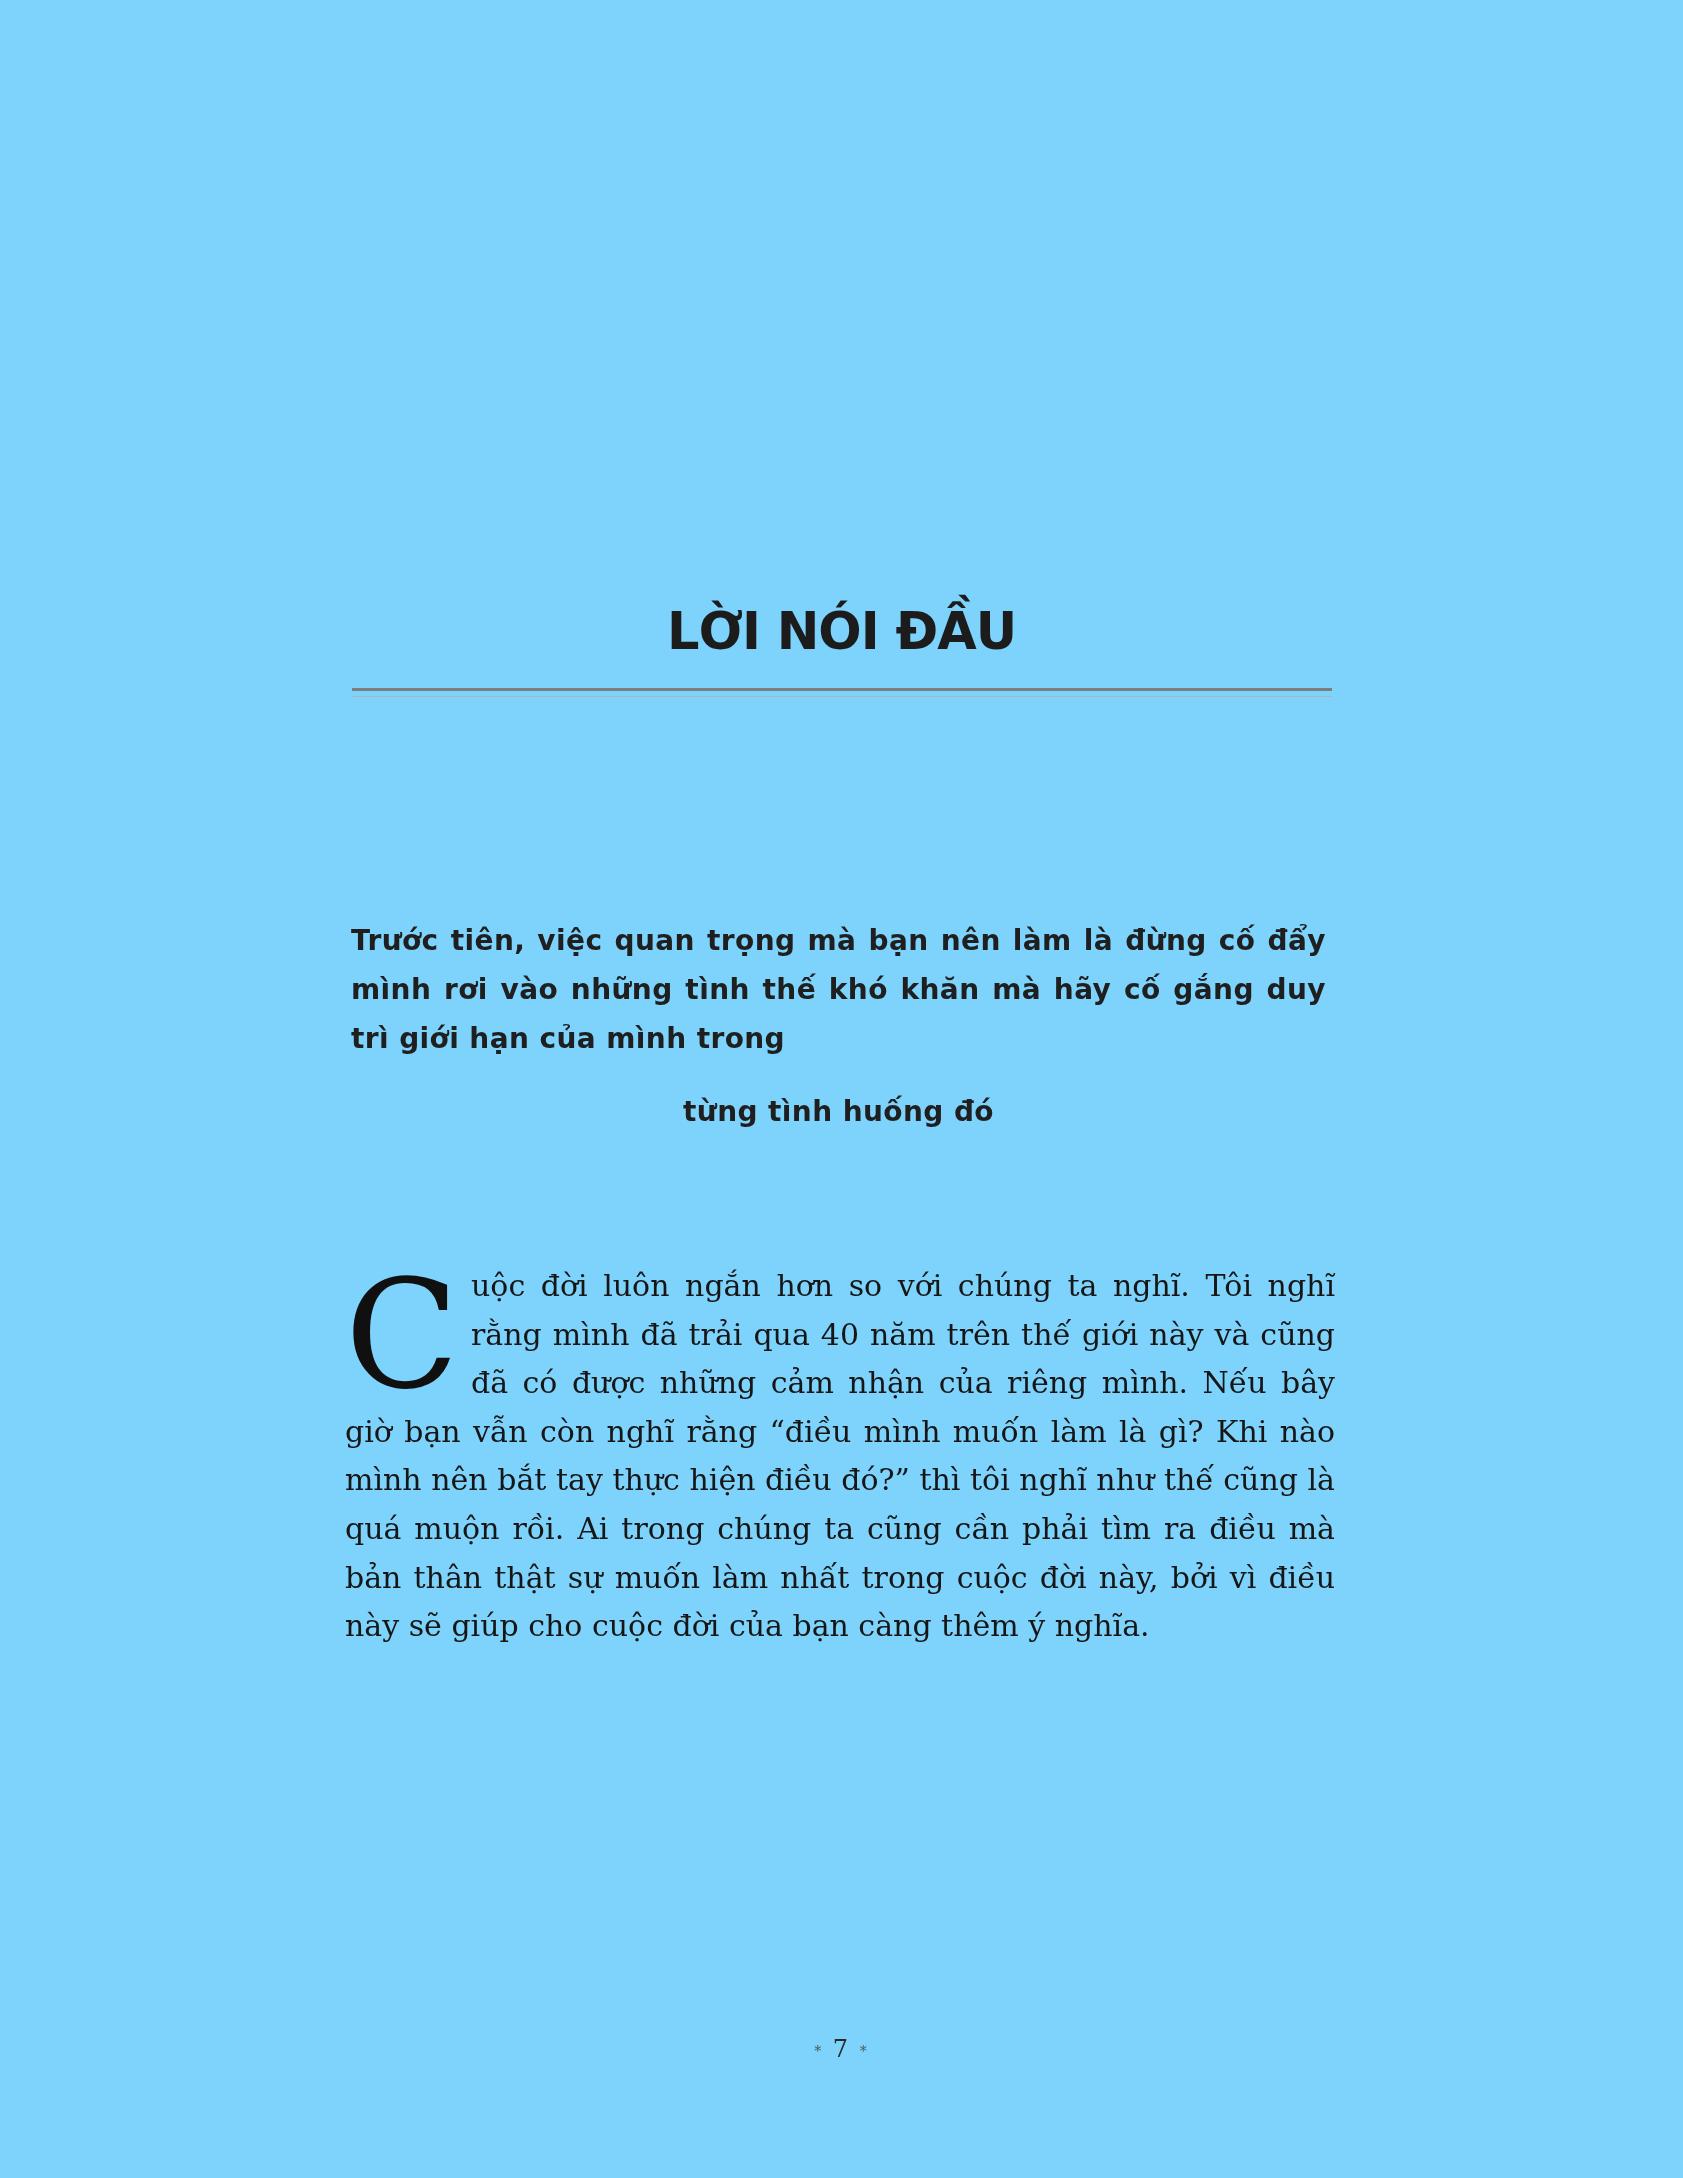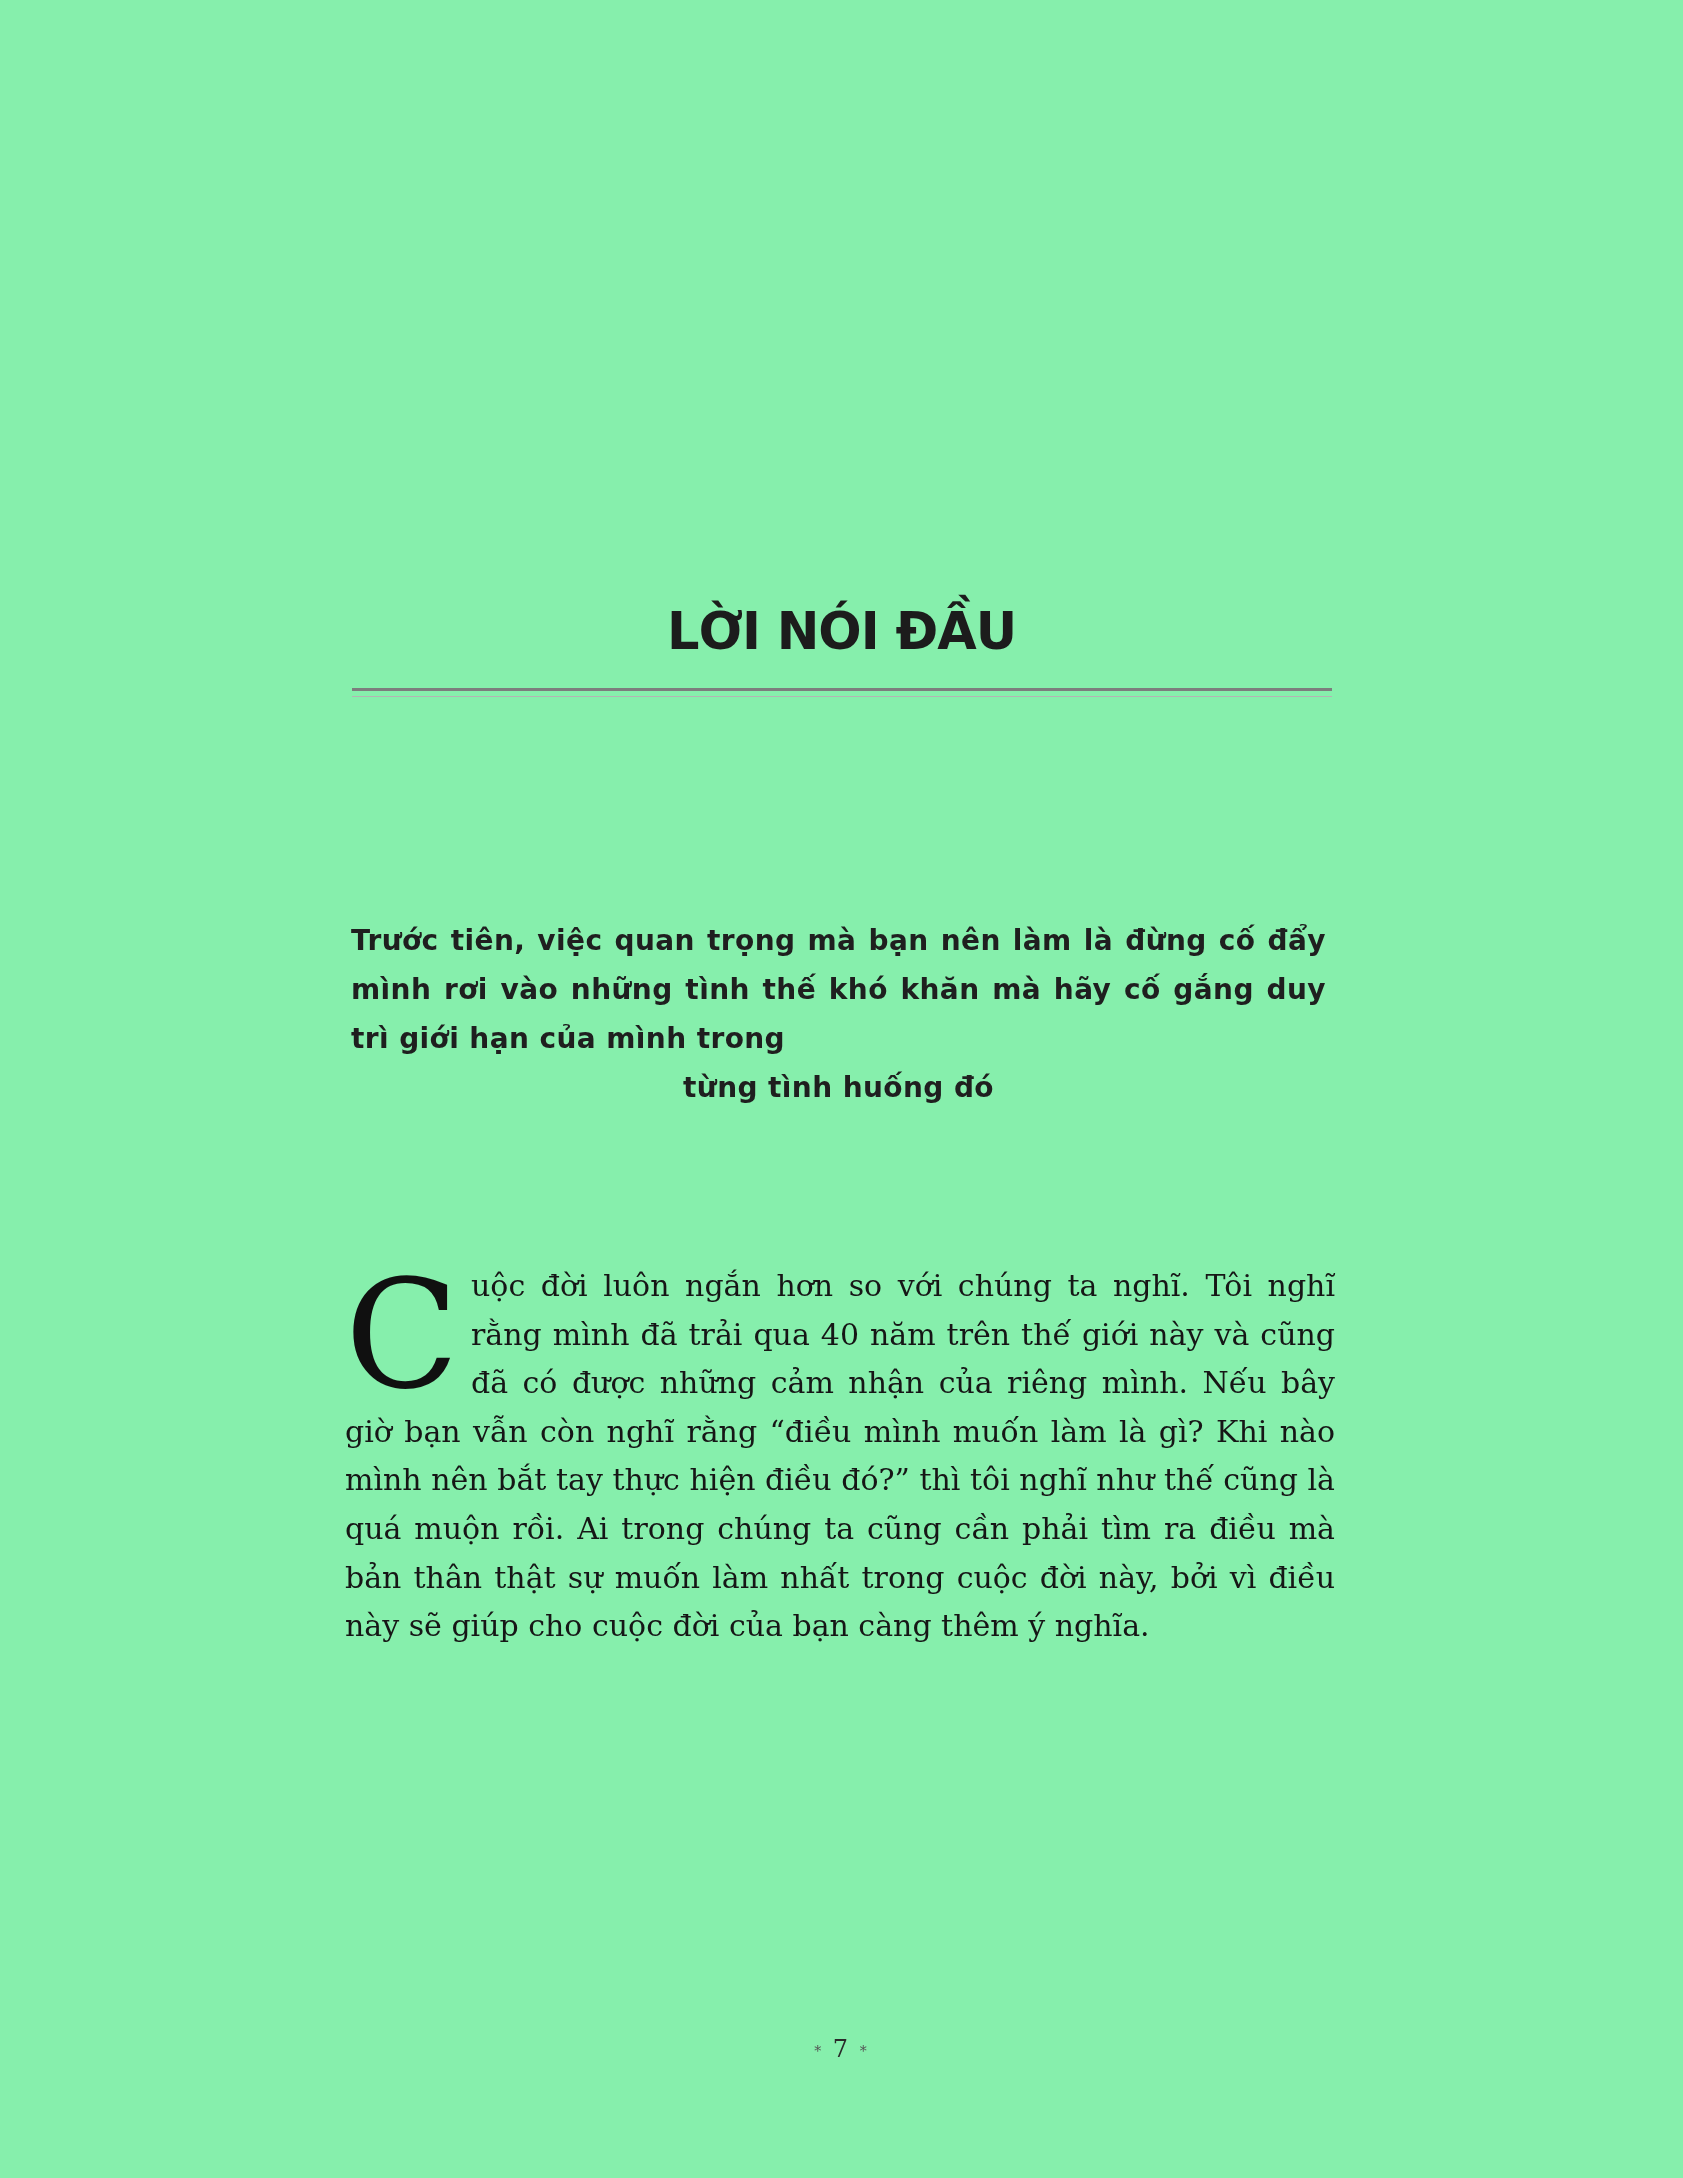--- a/index.html
+++ b/index.html
@@ -4,21 +4,21 @@
 <style>
   html, body {
     margin: 0;
     padding: 0;
     background: #ffffff;
   }
   .page {
     position: relative;
     width: 1683px;
     height: 2178px;
-    background: #86efac;
+    background: #7dd3fc;
     margin: 0 auto;
     overflow: hidden;
     box-sizing: border-box;
   }
 
   
   .title-block {
     position: absolute;
     left: 0;
     right: 0;
@@ -61,20 +61,21 @@
     font-size: 28px;
     line-height: 1.75;
     color: #1f1f1f;
     text-align: justify;
     letter-spacing: 0.4px;
     margin: 0;
   }
   .lead .last-line {
     display: block;
     text-align: center;
+    margin-top: 24px;
   }
 
   
   .body-copy {
     position: absolute;
     left: 345px;
     top: 1262px;
     width: 990px;
     font-family: "DejaVu Serif", serif;
     font-size: 30px;

